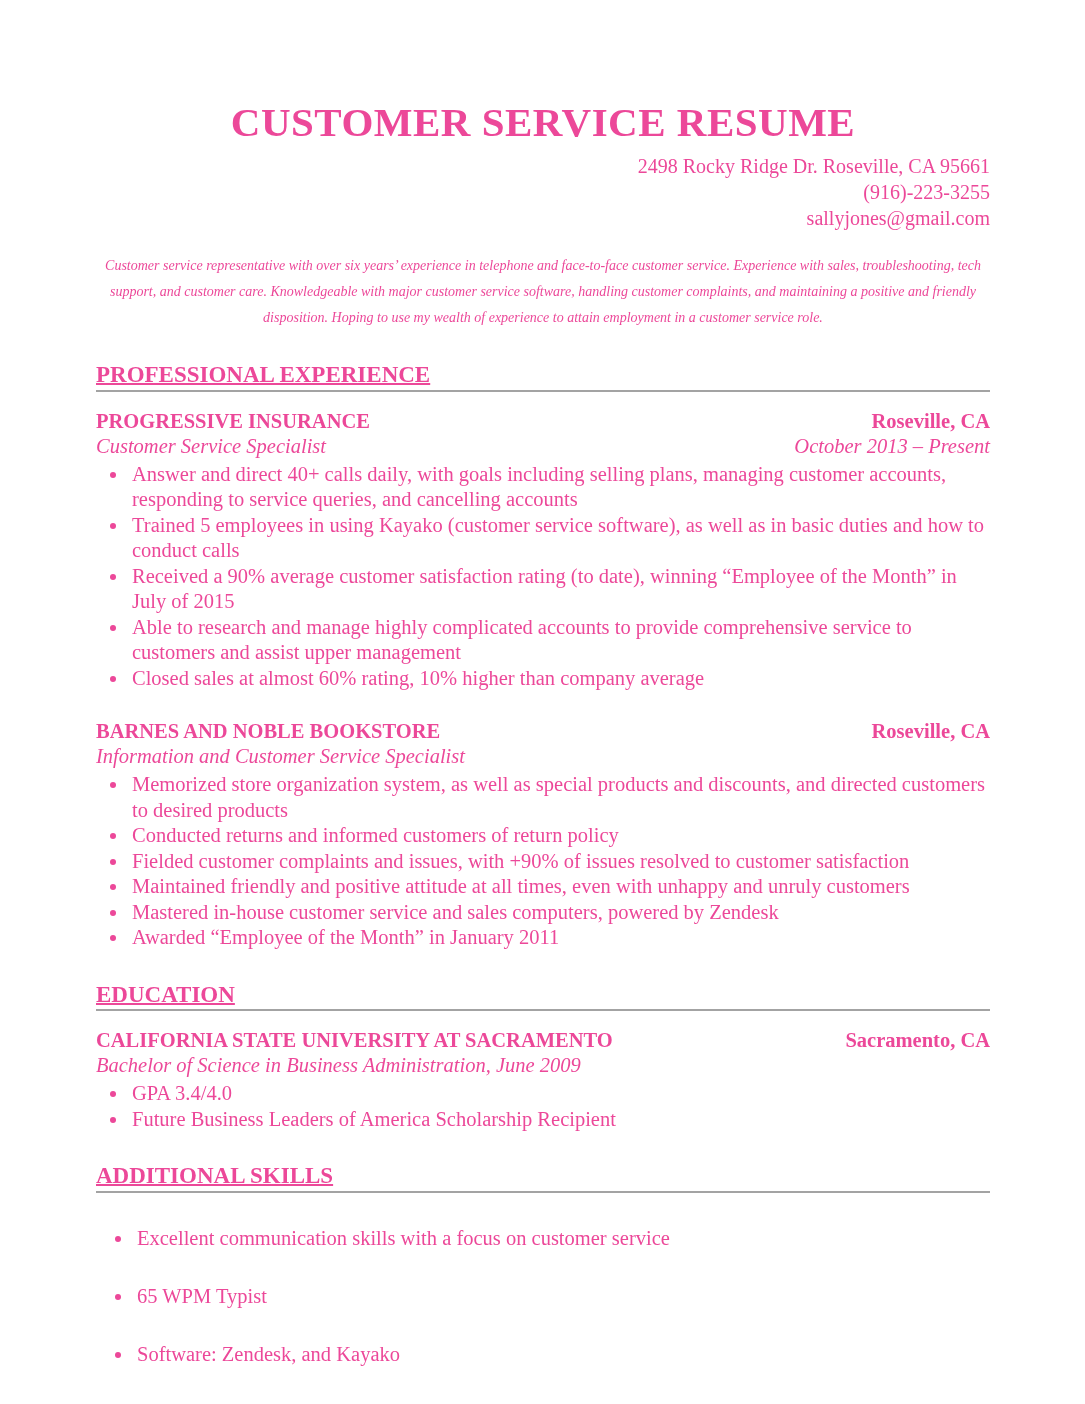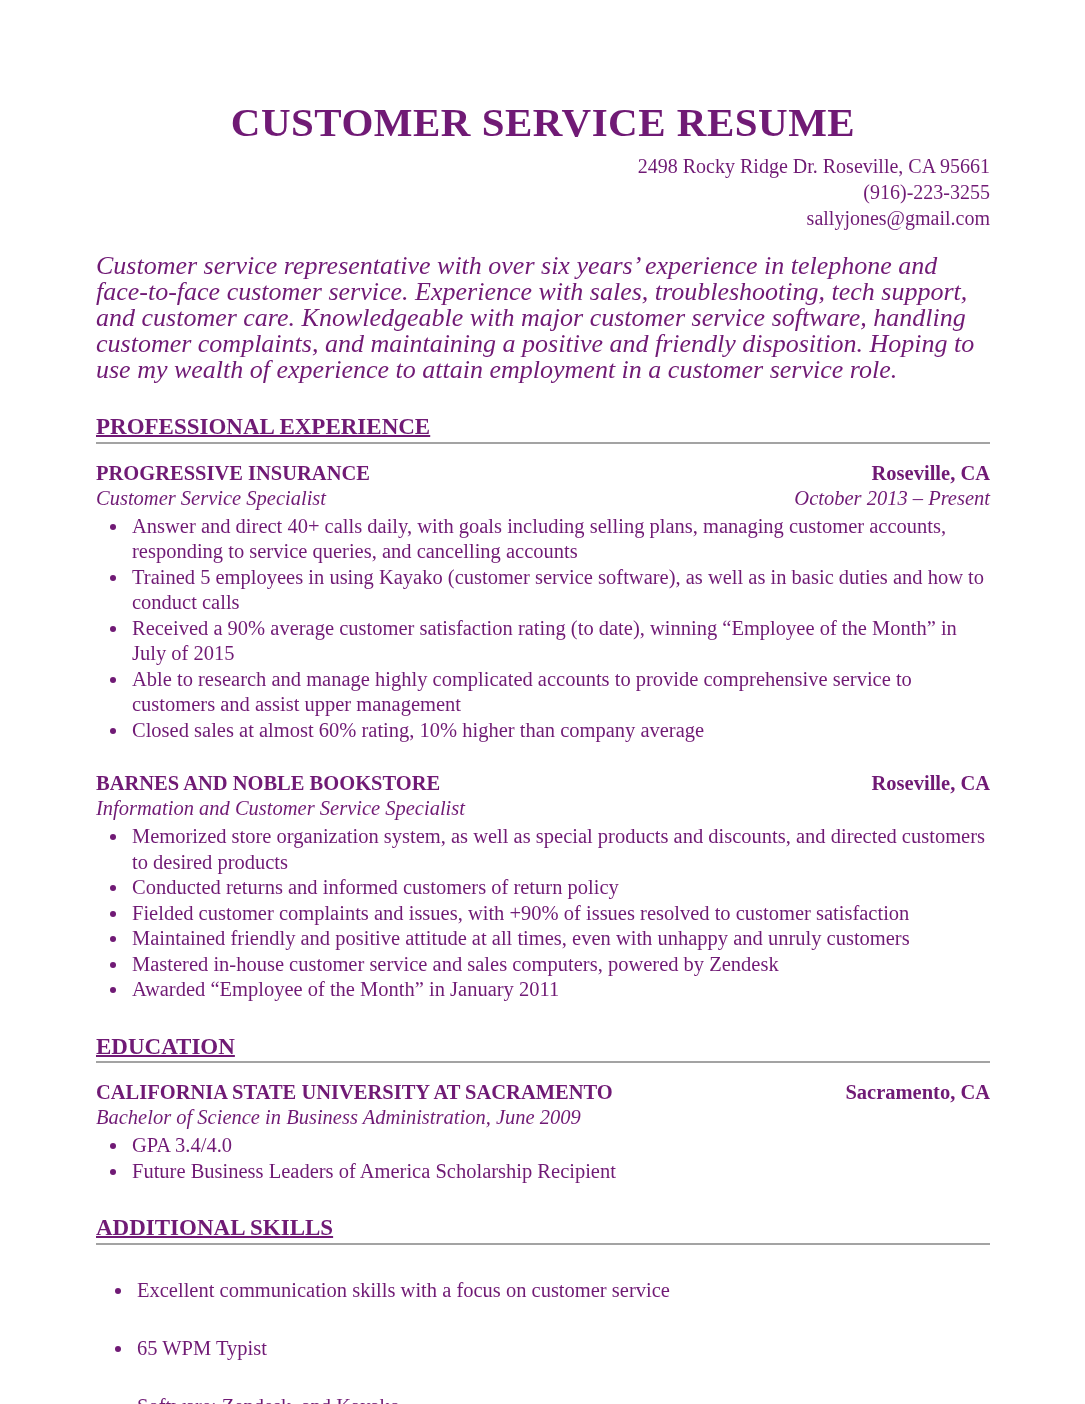--- a/index.html
+++ b/index.html
@@ -3,21 +3,21 @@
 <meta charset="utf-8">
 <style>
   * { margin: 0; padding: 0; box-sizing: border-box; }
   html, body { background: #e8e8e8; }
   .page {
     width: 1085px;
     height: 1404px;
     margin: 0 auto;
     background: #ffffff;
     font-family: "Liberation Serif", "DejaVu Serif", serif;
-    color: #701a75;
+    color: #ec4899;
     overflow: hidden;
   }
   .content {
     padding: 100px 95px 0 96px;
   }
   .doc-title {
     text-align: center;
     font-size: 41px;
     font-weight: bold;
     letter-spacing: 0.5px;
@@ -25,22 +25,23 @@
   }
   .contact {
     text-align: right;
     font-size: 20px;
     line-height: 26px;
     margin-top: 8px;
   }
   .summary {
     margin-top: 22px;
     font-style: italic;
-    font-size: 26px;
+    font-size: 14px;
     line-height: 26px;
+    text-align: center;
   }
   .section {
     margin-top: 30px;
   }
   .section-heading {
     font-size: 23px;
     font-weight: bold;
     border-bottom: 2px solid #a3a3a3;
     padding-bottom: 1px;
     line-height: 1.2;

